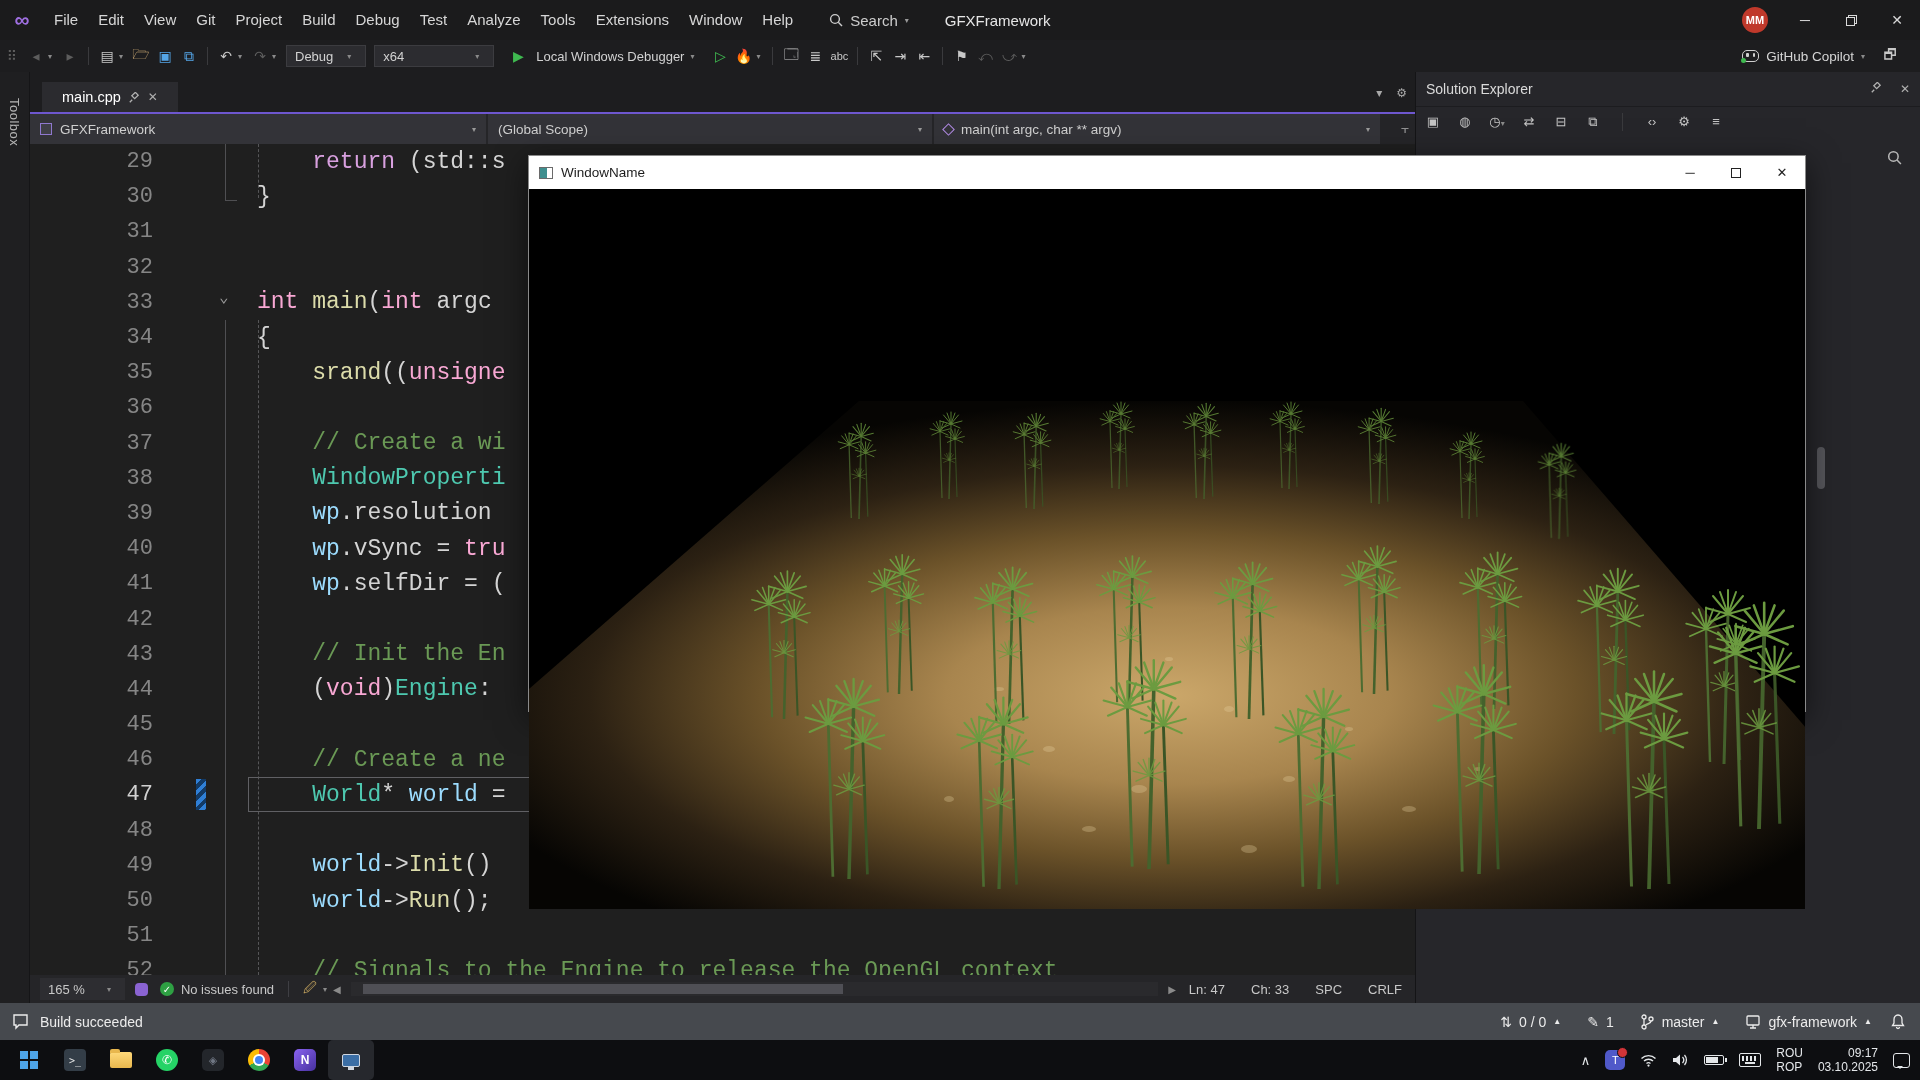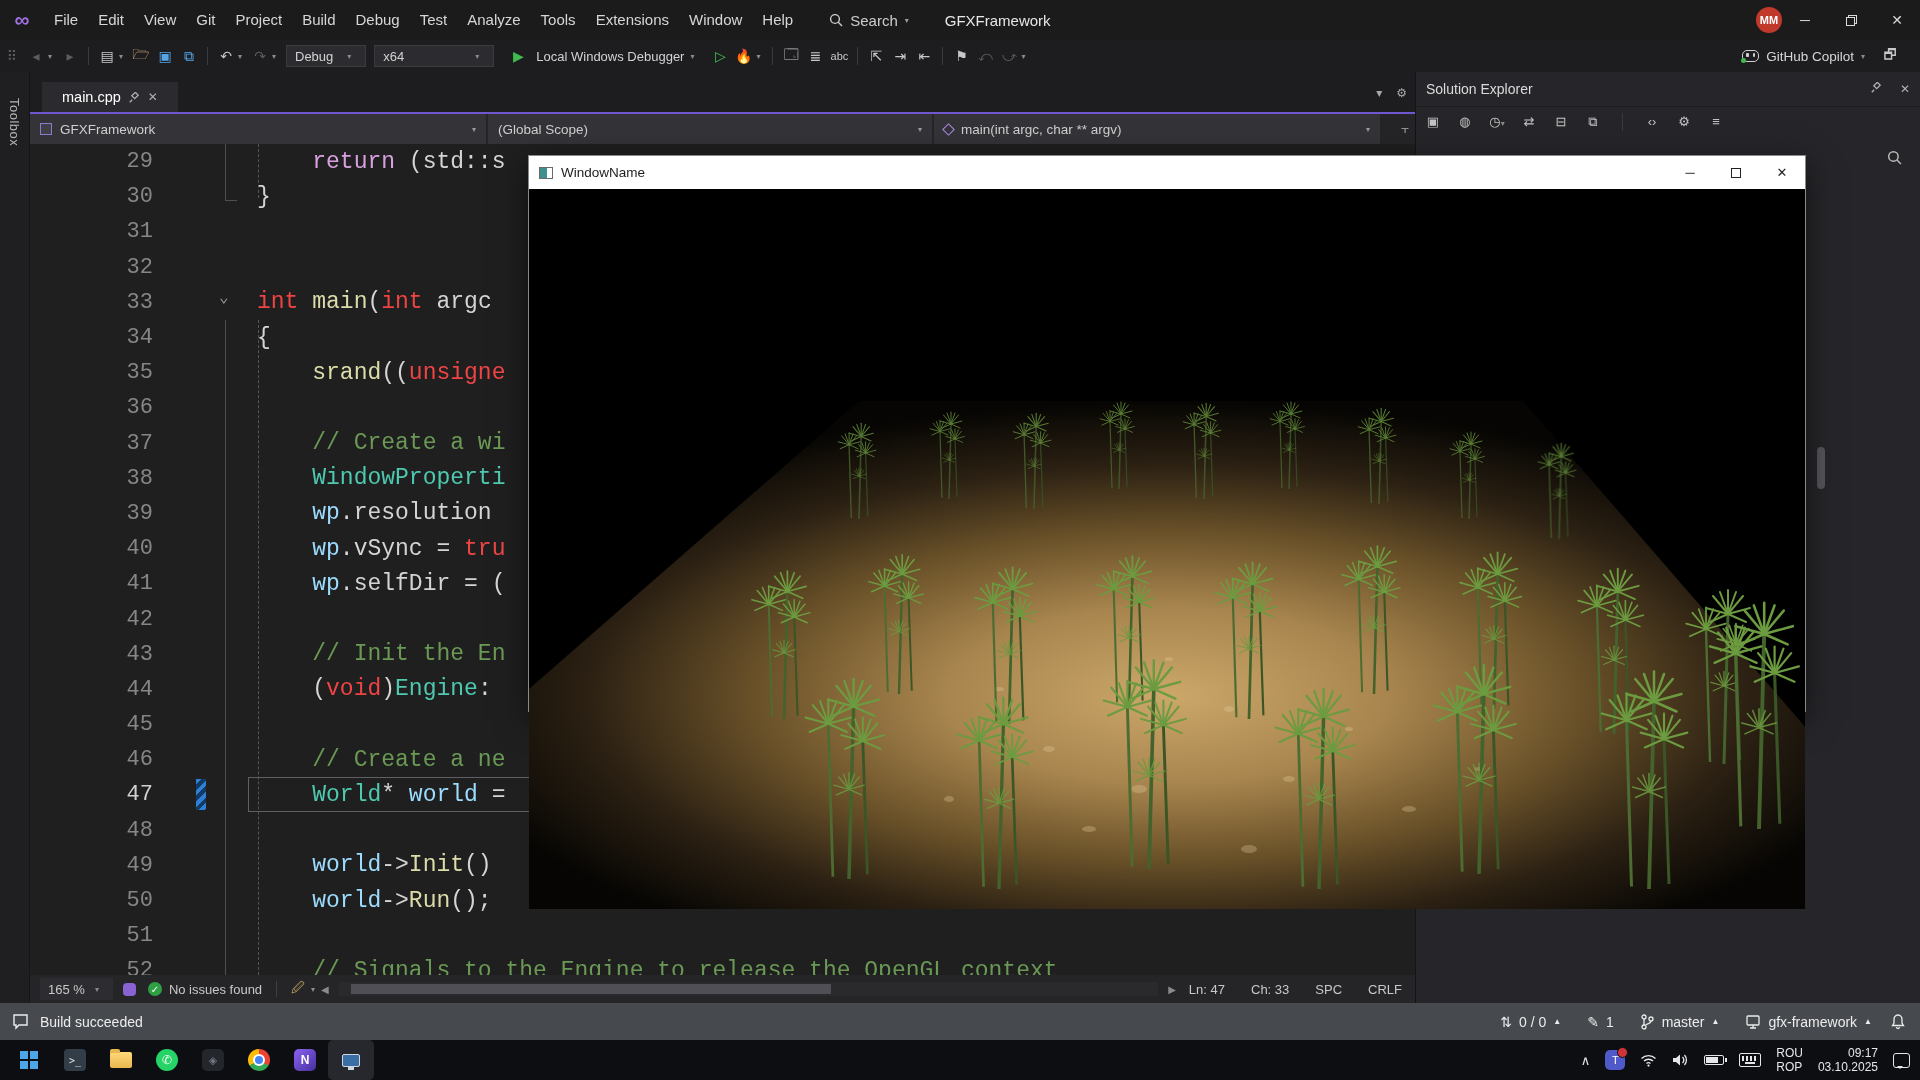--- a/index.html
+++ b/index.html
@@ -8,21 +8,21 @@
   .screen{position:relative;width:1920px;height:1080px;background:#1f1f21;overflow:hidden;}
 
   
   .vs-titlebar{position:absolute;left:0;top:0;width:1920px;height:40px;background:#1b1b1c;display:flex;align-items:center;color:#d6d6d6;font-size:15px;}
   .vs-logo{width:44px;text-align:center;color:#9f6fe0;font-size:21px;font-weight:bold;}
   .menu-item{padding:0 10px;line-height:40px;cursor:default;}
   .tb-search{display:flex;align-items:center;gap:7px;margin-left:26px;color:#cdcdcd;}
   .tb-search svg{display:block;}
   .tb-title{margin-left:36px;color:#e6e6e6;}
   .tb-spacer{flex:1;}
-  .avatar{width:26px;height:26px;border-radius:50%;background:#c0392b;color:#fff;font-size:11px;font-weight:bold;display:flex;align-items:center;justify-content:center;text-align:right;}
+  .avatar{width:26px;height:26px;border-radius:50%;background:#c0392b;color:#fff;font-size:11px;font-weight:bold;display:flex;align-items:center;justify-content:center;margin-right:14px;text-align:right;}
   .winbtn{width:46px;height:40px;display:flex;align-items:center;justify-content:center;color:#d9d9d9;font-size:14px;}
   .restore-glyph{position:relative;width:11px;height:11px;}
   .restore-glyph i{position:absolute;border:1px solid #d9d9d9;width:9px;height:9px;display:block;}
   .restore-glyph i:first-child{left:2px;top:0;}
   .restore-glyph i:last-child{left:0;top:2px;background:#1b1b1c;}
 
   
   .vs-toolbar{position:absolute;left:0;top:40px;width:1920px;height:32px;background:#1d1d1f;display:flex;align-items:center;color:#c8c8c8;font-size:13px;}
   .ticon{width:24px;text-align:center;font-size:14px;color:#c8c8c8;}
   .ticon.dim{color:#5d5d5d;}
@@ -67,26 +67,26 @@
   .guide.dash{border-left-style:dashed;border-color:#565658;}
   .curline-box{position:absolute;left:218px;top:633px;width:1146px;height:35px;border:1px solid #606064;}
   #code-rows{position:relative;}
   .code-row{height:35.2px;display:flex;align-items:center;position:relative;z-index:2;}
   .ln{width:123px;text-align:right;color:#868686;font-size:22px;flex:none;}
   .code-row.cur .ln{color:#d0d0d0;}
   .gut{width:104px;height:100%;position:relative;flex:none;}
   .chg{position:absolute;left:43px;top:2px;width:10px;height:31px;background:repeating-linear-gradient(135deg,#2f7fd6 0 4px,#123a66 4px 8px);}
   .fold{position:absolute;left:66px;top:2px;color:#9a9a9a;font-size:16px;font-style:normal;}
   .codetext{white-space:pre;}
-  .tk-kw{color:#ef4444;margin-top:16px;} .tk-ctrl{color:#d8a0df;} .tk-type{color:#4ec9b0;}
+  .tk-kw{color:#f9a8d4;margin-top:16px;} .tk-ctrl{color:#d8a0df;} .tk-type{color:#4ec9b0;}
   .tk-fn{color:#dcdcaa;} .tk-var{color:#9cdcfe;} .tk-cm{color:#6a9955;} .tk-pl{color:#d4d4d4;}
 
   
   .ed-status{position:absolute;left:0;top:903px;width:100%;height:28px;background:#252528;display:flex;align-items:center;font-size:13px;color:#c8c8c8;}
-  .zoombox{height:22px;background:#2d2d31;display:flex;align-items:center;gap:10px;padding:0 8px;margin-left:10px;}
+  .zoombox{height:22px;background:#2d2d31;display:flex;align-items:center;gap:22px;padding:0 8px;margin-left:10px;}
   .ed-ic-purple{width:13px;height:13px;border-radius:4px;background:#8a63d2;margin-left:10px;}
   .okdot{width:14px;height:14px;border-radius:50%;background:#2ea043;color:#fff;font-size:10px;display:flex;align-items:center;justify-content:center;margin-left:12px;}
   .ed-health{margin-left:7px;}
   .ed-sep{width:1px;height:16px;background:#3f3f44;margin:0 14px;}
   .brushbox{display:flex;gap:6px;align-items:center;color:#b89a5a;}
   .hscroll{position:relative;flex:1;height:14px;margin:0 10px;background:#2a2a2d;}
   .hscroll .thumb{position:absolute;left:12px;top:2px;width:480px;height:10px;background:#4f4f55;}
   .hs-ar{color:#8a8a8a;font-size:10px;}
   .ed-right{display:flex;height:100%;align-items:center;}
   .ed-cell{padding:0 13px;height:100%;display:flex;align-items:center;}

